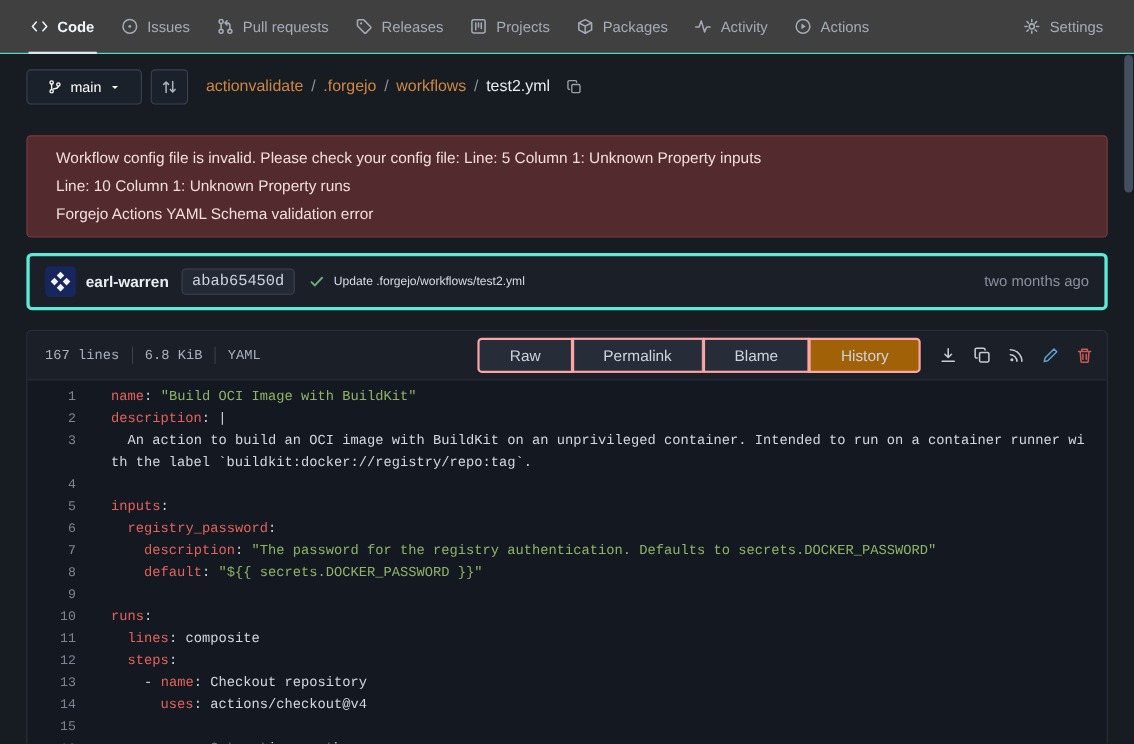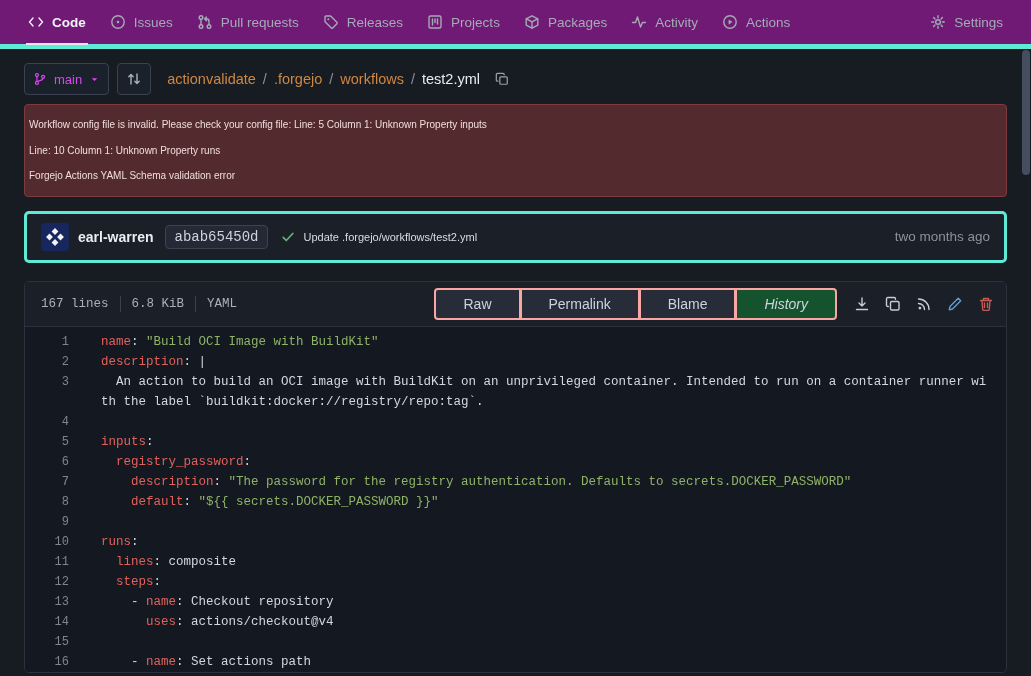--- a/index.html
+++ b/index.html
@@ -7,63 +7,63 @@
   body {
     background:#171b22;
     color:#d5dbe3;
     font-family:"Liberation Sans", sans-serif;
     position:relative;
   }
   svg { display:block; }
   .ic { width:16px; height:16px; stroke:currentColor; fill:none; stroke-width:1.4; stroke-linecap:round; stroke-linejoin:round; }
 
   
-  .topnav { height:49px; background:#701a75; border-bottom:5px solid #5eead4; display:flex; align-items:stretch; padding:0 16px; }
+  .topnav { height:49px; background:#404040; border-bottom:1px solid #5eead4; display:flex; align-items:stretch; padding:0 16px; }
   .nav-item { display:flex; align-items:center; gap:8px; padding:0 12px; color:#a4abb6; font-size:13.5px; cursor:pointer; position:relative; text-decoration:none; }
   .nav-item.active { color:#f1f4f8; font-weight:700; }
   .nav-item.active::after { content:""; position:absolute; left:10px; right:10px; bottom:-1px; height:2px; background:#e4e8ee; }
   .nav-spacer { flex:1; }
 
   
   .main { padding:12px 24px 0 24px; }
 
   .crumb-row { display:flex; align-items:center; margin-top:2px; }
-  .branch-btn { display:flex; align-items:center; gap:7px; background:#1b212b; border:1px solid #3a4251; border-radius:4px; padding:0 8px; height:32px; color:#d946ef; font-size:13px; cursor:pointer; }
+  .branch-btn { display:flex; align-items:center; gap:7px; background:#1b212b; border:1px solid #3a4251; border-radius:4px; padding:0 18px; height:32px; color:#ffffff; font-size:13px; cursor:pointer; }
   .branch-btn .ic { width:14px; height:14px; }
   .sq-btn { width:34px; height:32px; display:flex; align-items:center; justify-content:center; background:#1b212b; border:1px solid #3a4251; border-radius:4px; color:#aab1bd; margin-left:8px; cursor:pointer; }
   .breadcrumb { display:flex; align-items:center; gap:7px; margin-left:16px; font-size:14.5px; }
   .crumb-link { color:var(--link); text-decoration:none; cursor:pointer; }
   .crumb-sep { color:#8a919c; }
   .crumb-current { color:#e8ecf1; }
   .copy-path { color:#9aa1ac; margin-left:8px; cursor:pointer; }
   .copy-path .ic { width:14px; height:14px; }
 
   
-  .error-banner { margin-top:9px; background:var(--error-bg); border:1px solid var(--error-border); border-radius:4px; padding:7px 4px; color:var(--error-text); font-size:10px; line-height:25.5px; }
+  .error-banner { margin-top:28px; background:var(--error-bg); border:1px solid var(--error-border); border-radius:4px; padding:7px 26px; color:var(--error-text); font-size:14px; line-height:25.5px; }
 
   
   .commit-bar { margin-top:14px; background:#1a1f28; border:3px solid #5eead4; border-radius:5px; height:52px; display:flex; align-items:center; padding:0 14px; gap:9px; }
   .avatar { width:28px; height:28px; border-radius:4px; background:#17265c; display:flex; align-items:center; justify-content:center; overflow:hidden; flex:none; }
   .commit-author { font-weight:700; font-size:14px; color:#eaeef3; }
   .sha-badge { font-family:"Liberation Mono", monospace; font-size:14px; color:#ccd3dc; background:#232935; border:1px solid #3c434f; border-radius:4px; padding:3px 8px; margin-left:3px; cursor:pointer; text-decoration:none; }
   .commit-check { color:var(--success); margin-left:4px; cursor:pointer; }
   .commit-check .ic { width:14px; height:14px; stroke-width:2; }
   .commit-msg { font-size:11px; color:#d7dde5; }
   .commit-age { margin-left:auto; color:#8b929d; font-size:13.5px; }
 
   
   .file-box { margin-top:18px; border:1px solid #2c323d; border-radius:5px; overflow:hidden; }
   .file-header { display:flex; align-items:center; background:#1a1f28; border-bottom:1px solid #2c323d; height:45px; padding:0 12px 0 16px; }
   .file-info { display:flex; align-items:center; font-family:"Liberation Mono", monospace; font-size:12.5px; color:#a9b0ba; }
   .vdiv { width:1px; height:16px; background:#3a414d; margin:0 11px; }
   .btn-group { display:flex; margin-left:auto; }
   .grp-btn { background:#262d38; border:2px solid #fca5a5; color:#cdd3dc; font-size:14px; font-family:"Liberation Sans", sans-serif; padding:6px 27px; cursor:pointer; margin-left:-1px; }
   .grp-btn:first-child { border-radius:4px 0 0 4px; margin-left:0; }
   .grp-btn:last-child { border-radius:0 4px 4px 0; }
-  .grp-btn.current { background:#14532d;font-style:italic; }
+  .grp-btn.current { background:#a16207; }
   .file-actions { display:flex; align-items:center; gap:15px; margin-left:17px; color:#c7cdd6; }
   .file-actions .act { cursor:pointer; color:#c7cdd6; }
   .file-actions .act.edit { color:var(--edit); }
   .file-actions .act.delete { color:var(--delete); }
 
   
   .code-area { background:#141821; padding-top:5px; font-family:"Liberation Mono","DejaVu Sans Mono", monospace; font-size:12.5px; line-height:20px; }
   .code-line { display:flex; }
   .ln { width:52px; min-width:52px; text-align:right; padding-right:8px; color:#7d8590; font-size:12px; cursor:pointer; user-select:none; }
   .lc { flex:1; white-space:pre-wrap; word-break:break-all; padding-left:24px; padding-right:18px; color:#d2d8e0; min-height:20px; }

